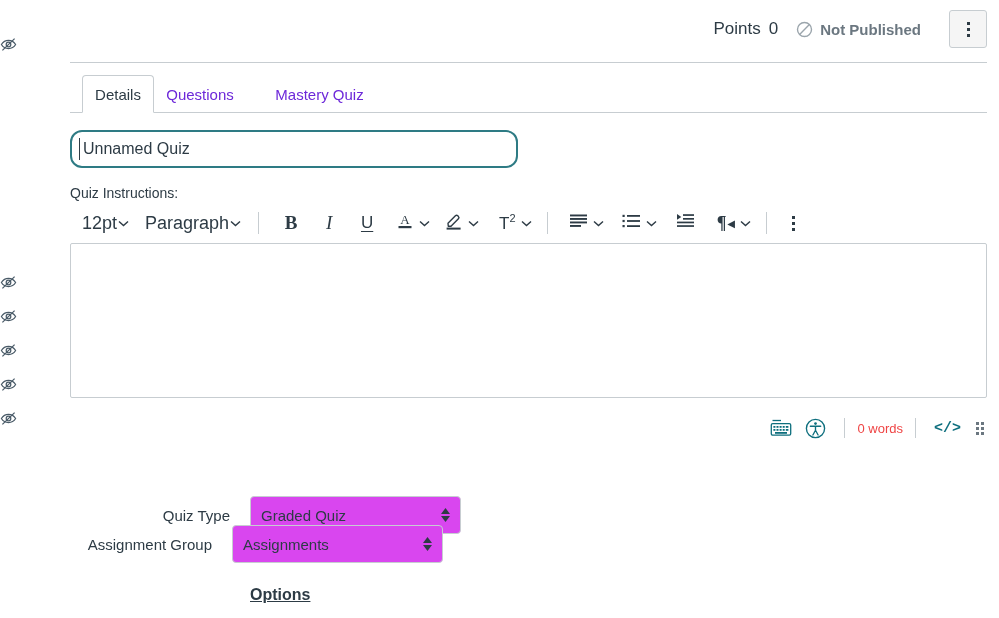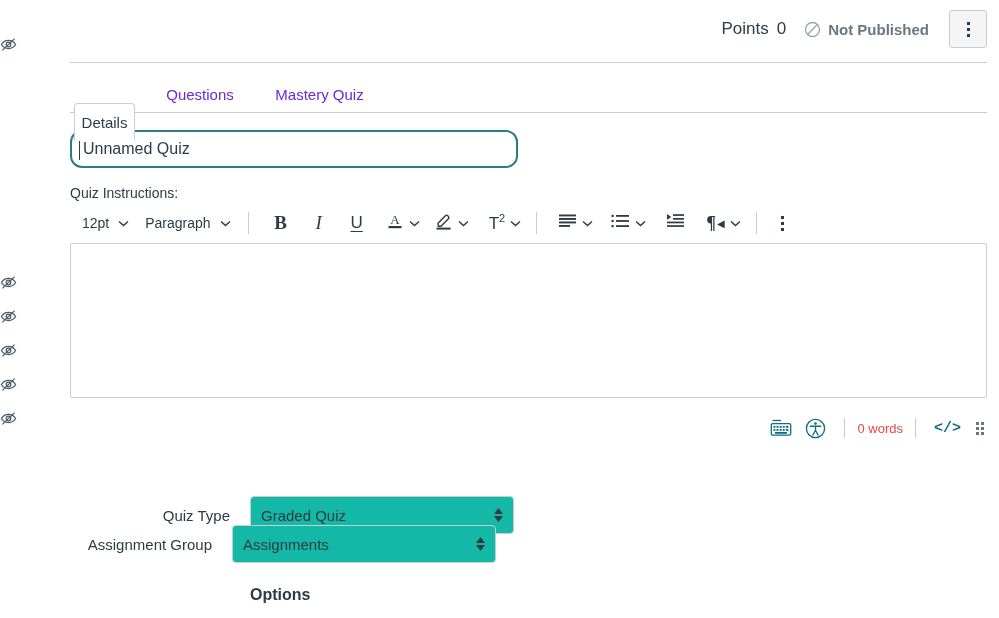--- a/index.html
+++ b/index.html
@@ -53,21 +53,21 @@
     color: #2D3B45;
     margin-right: 18px;
   }
   .pub-status {
     display: flex;
     align-items: center;
     gap: 7px;
     font-size: 15px;
     font-weight: bold;
     color: #6B7780;
-    margin-right: 20px;
+    margin-right: 28px;
   }
   .pub-status svg { display:block; }
   .kebab-button {
     width: 38px;
     height: 38px;
     border: 1px solid #C7CDD1;
     border-radius: 3px;
     background: #F5F5F5;
     display: flex;
     align-items: center;
@@ -185,22 +185,22 @@
     box-sizing: border-box;
     gap: 0px;
   }
   .tb-item {
     display: flex;
     align-items: center;
     height: 28px;
     padding: 0 8px;
     cursor: pointer;
     color: #2D3B45;
-    font-size: 14px;
-    gap: 9px;
+    font-size: 18px;
+    gap: 1px;
     border-radius: 3px;
     white-space: nowrap;
   }
   .tb-item svg { display: block; }
   .chev { width: 11px; height: 7px; display:block; }
   .tb-sep {
     width: 1px;
     height: 22px;
     background: #C7CDD1;
     margin: 0 9px;
@@ -288,26 +288,26 @@
   }
   .form-label {
     width: 180px;
     text-align: right;
     padding-right: 20px;
     font-size: 15px;
     color: #2D3B45;
     box-sizing: border-box;
   }
   .form-select {
-    width: 264px;
+    width: 211px;
     height: 38px;
     box-sizing: border-box;
     border: 1px solid #C7CDD1;
     border-radius: 4px;
-    background: #14b8a6;
+    background: #d946ef;
     font-family: "Liberation Sans", sans-serif;
     font-size: 15px;
     color: #2D3B45;
     padding: 0 28px 0 10px;
     -webkit-appearance: none;
     -moz-appearance: none;
     appearance: none;
     outline: none;
     cursor: pointer;
   }
@@ -325,20 +325,21 @@
   .select-arrows svg { display:block; }
 
   
   .options-heading {
     position: absolute;
     left: 250px;
     top: 586px;
     font-size: 16px;
     font-weight: bold;
     color: #2D3B45;
+    text-decoration: underline;
   }
 </style>
 </head>
 <body>
 
 <div id="gutter">
     <div class="gutter-icon" style="top: 36px;">
       <svg viewBox="0 0 17 17" fill="none" stroke="#4A5B68" stroke-width="1.25">
         <path d="M1.4 8.5S3.9 4.4 8.5 4.4 15.6 8.5 15.6 8.5 13.1 12.6 8.5 12.6 1.4 8.5 1.4 8.5Z"></path>
         <circle cx="8.5" cy="8.5" r="2.3"></circle>
@@ -399,21 +400,21 @@
       <i></i>
         <i></i>
         <i></i>
     </div>
   </div>
   <div class="header-rule"></div>
 </div>
 
 <div class="tabs">
   <div class="tabs-underline"></div>
-  <div class="tab active" style="left:4px; width:61px;margin-top:28px;">
+  <div class="tab active" style="left:12px; width:72px;">
     <span>Details</span>
   </div>
   <div class="tab" style="left:80px; width:100px;">
     <span>Questions</span>
   </div>
   <div class="tab" style="left:186px; width:127px;">
     <span>Mastery Quiz</span>
   </div>
 </div>
 

